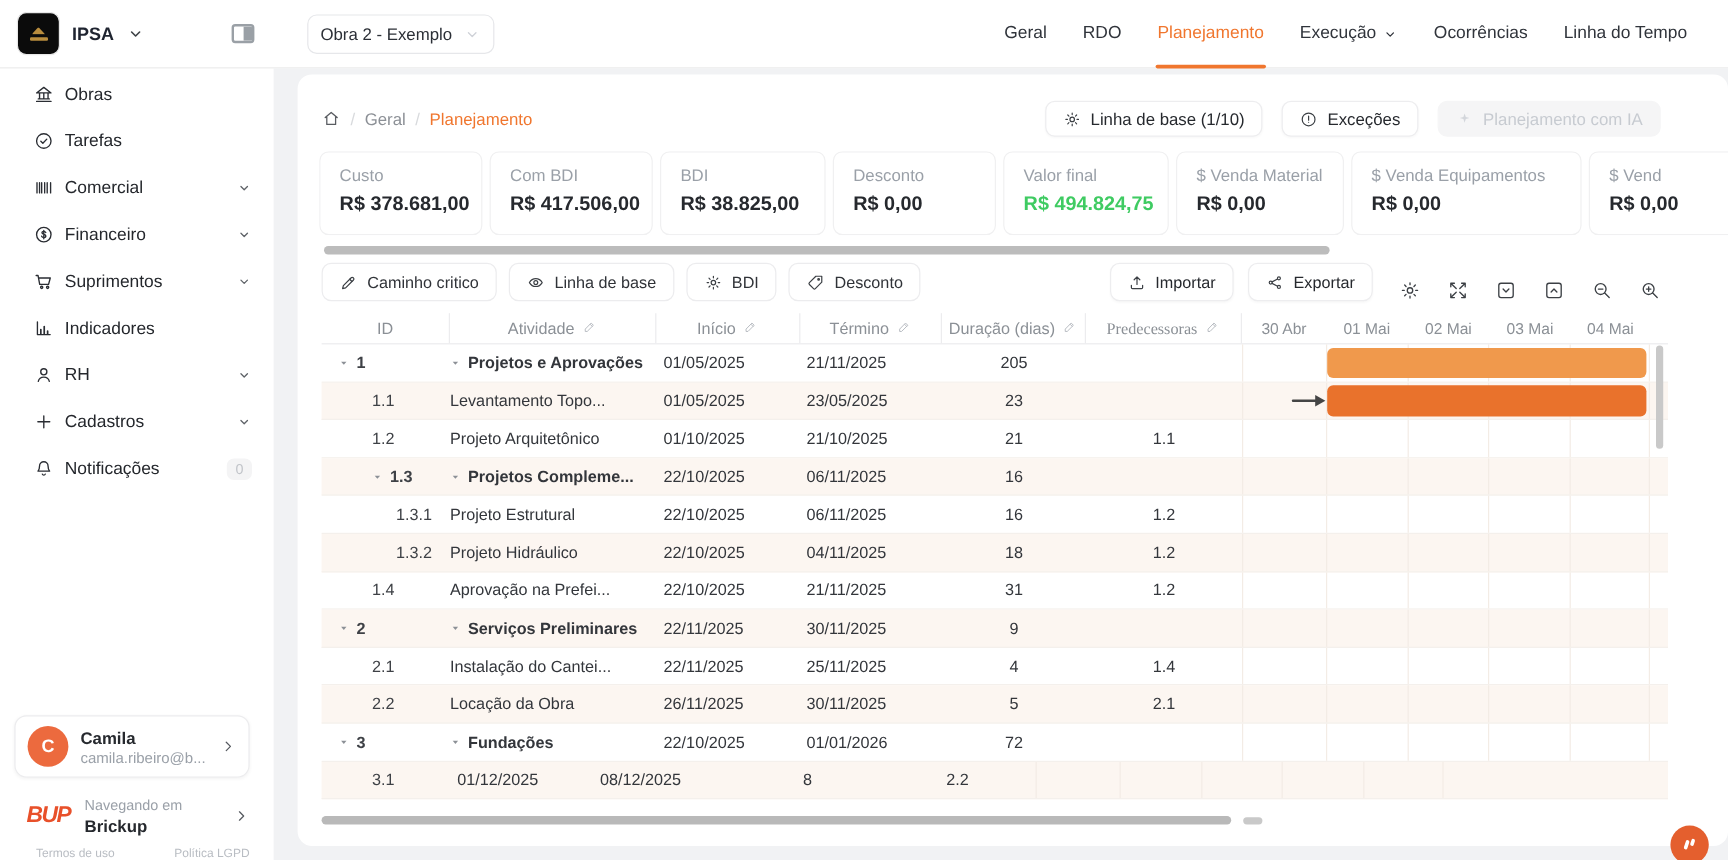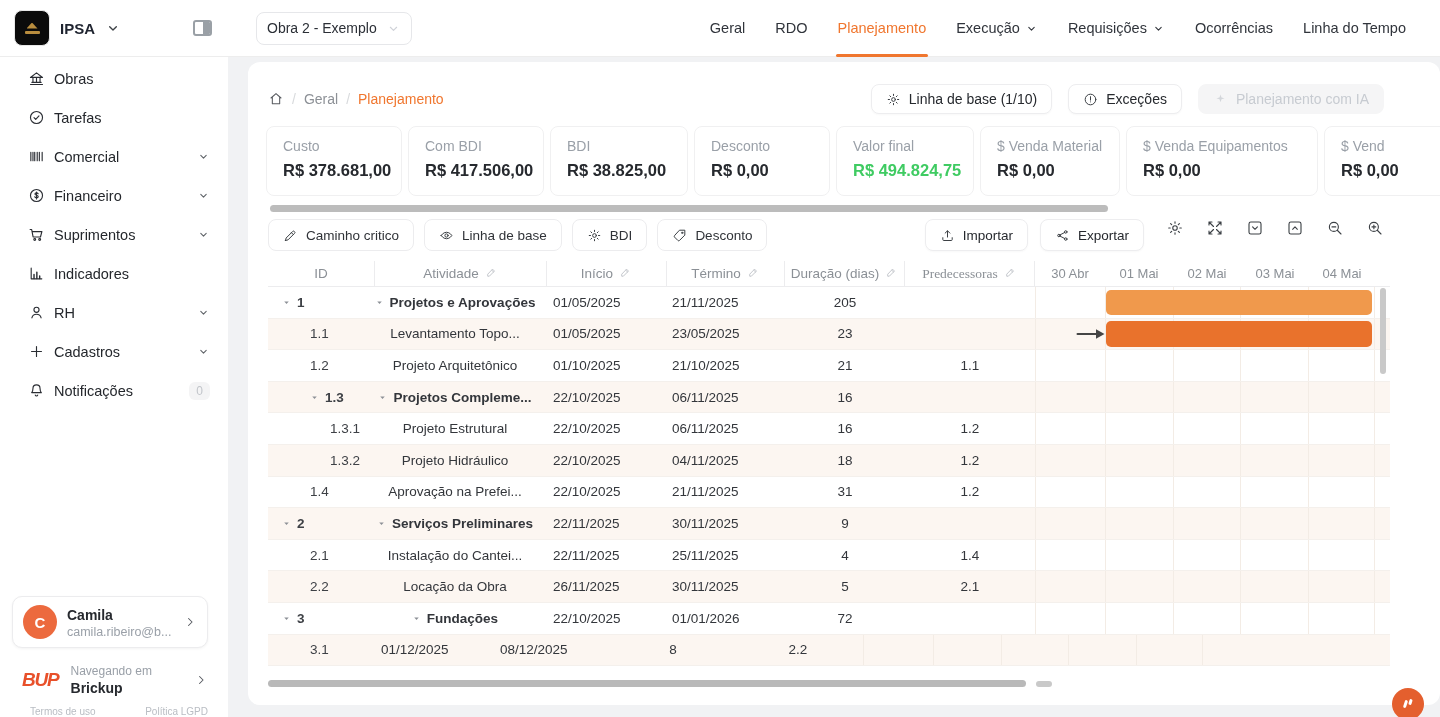--- a/index.html
+++ b/index.html
@@ -78,37 +78,37 @@
 .card{flex:none;border:1px solid #f0f0f1;border-radius:8px;padding:11px 16px}
 .card .lab{font-size:14px;color:#9aa0a8;margin-bottom:7px;white-space:nowrap}
 .card .val{font-size:16.5px;font-weight:700;color:#26292e;white-space:nowrap}
 .card .val.green{color:#3fcb62}
 .cards-sb{margin:9px 0 0 22px;width:838px;height:7px;border-radius:4px;background:#bcbcbc;cursor:pointer}
 .toolbar{margin:7px 56px 0 20px;display:flex;justify-content:space-between;align-items:center}
 .tb-left{display:flex;gap:10px}
 .chip{height:32px;display:inline-flex;align-items:center;gap:8px;padding:0 14px;border:1px solid #ececee;
   border-radius:8px;font-size:13.5px;color:#303338;background:#fff;cursor:pointer;white-space:nowrap}
 .chip .ic{color:#3c4045;display:flex}
-.tb-right{display:flex;align-items:flex-start;gap:12px}
+.tb-right{display:flex;align-items:flex-end;gap:12px}
 .tb-right .btn{height:32px;font-size:13.5px}
 .icon-btn{color:#3c4045;display:flex;align-items:center;justify-content:center;cursor:pointer;margin-left:10px}
 
 
 .table{margin:10px 0 0 20px;width:1122px;position:relative;font-size:13.5px}
 .thead{display:flex;height:26px;align-items:center;color:#8b9096;border-bottom:1px solid #ececee;font-size:13.5px}
 .th{display:flex;align-items:center;justify-content:center;gap:6px;height:100%;border-right:1px solid #ececee;cursor:pointer}
 .th .pencil{color:#b6bac0;display:flex}
 .th-gantt{display:flex;height:100%;align-items:center}
 .gh{text-align:center;font-size:13px;color:#8b9096}
 .trow{display:flex;height:31.6px;align-items:center;border-bottom:1px solid #f4f0ec;position:relative;cursor:pointer}
 .trow.stripe{background:#fcf6f1}
 .cell{height:100%;display:flex;align-items:center}
 .c-id{width:107px;color:#3e4146;gap:6px}
 .caret{color:#8c9096;display:flex;cursor:pointer;flex:none}
-.c-ativ{width:172px;justify-content:center;padding-right:12px;gap:6px;color:#33363b;white-space:nowrap;overflow:hidden}
+.c-ativ{width:172px;justify-content:flex-start;padding-right:12px;gap:6px;color:#33363b;white-space:nowrap;overflow:hidden}
 .w700{font-weight:700}
 .c-date{width:120px;padding-left:6px;color:#33363b;font-weight:500}
 .c-date2{width:118px;padding-left:5px;color:#33363b;font-weight:500}
 .c-dur{width:120px;justify-content:center;color:#33363b;font-weight:500}
 .c-pred{width:130px;justify-content:center;color:#33363b;font-weight:500}
 .c-gantt{width:340px;height:100%;position:relative;display:flex;border-left:1px solid #f3ece5}
 .gcol{height:100%;border-right:1px solid #f3ece5}
 .bar{position:absolute;top:2.5px;bottom:2.5px;left:70px;right:3px;border-radius:5px;cursor:pointer}
 .bar.light{background:#f0994c}
 .bar.dark{background:#e9722c}
@@ -153,28 +153,20 @@
         <span>Geral</span>
       </div>
       <div class="tab">
         <span>RDO</span>
       </div>
       <div class="tab active">
         <span>Planejamento</span>
       </div>
       <div class="tab">
         <span>Execução</span>
-        <span class="chev">
-          <svg width="13" height="13" viewBox="0 0 24 24" fill="none" stroke="currentColor" stroke-width="2" stroke-linecap="round" stroke-linejoin="round">
-            <path d="M7 10l5 5 5-5"></path>
-          </svg>
-        </span>
-      </div>
-      <div class="tab">
-        <span>Requisições</span>
         <span class="chev">
           <svg width="13" height="13" viewBox="0 0 24 24" fill="none" stroke="currentColor" stroke-width="2" stroke-linecap="round" stroke-linejoin="round">
             <path d="M7 10l5 5 5-5"></path>
           </svg>
         </span>
       </div>
       <div class="tab">
         <span>Ocorrências</span>
       </div>
       <div class="tab">

